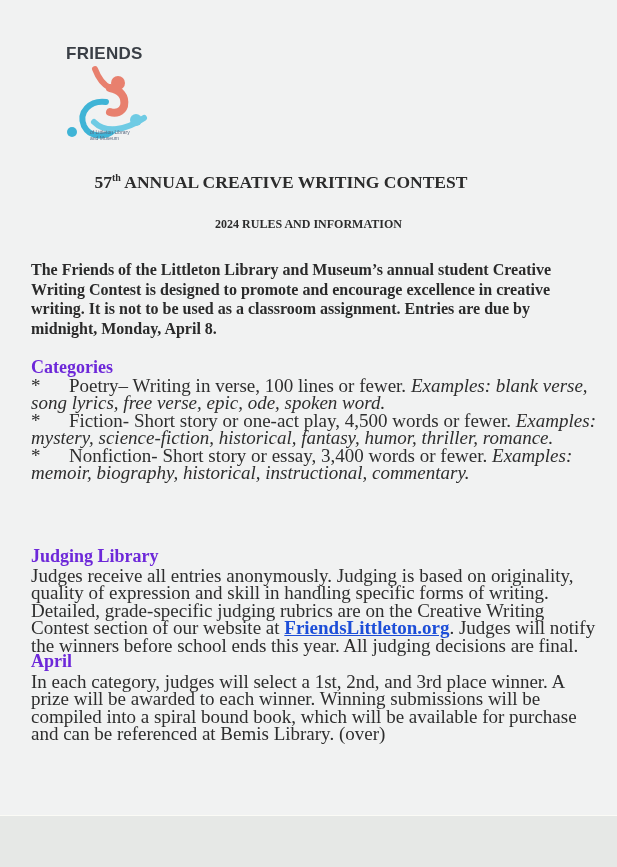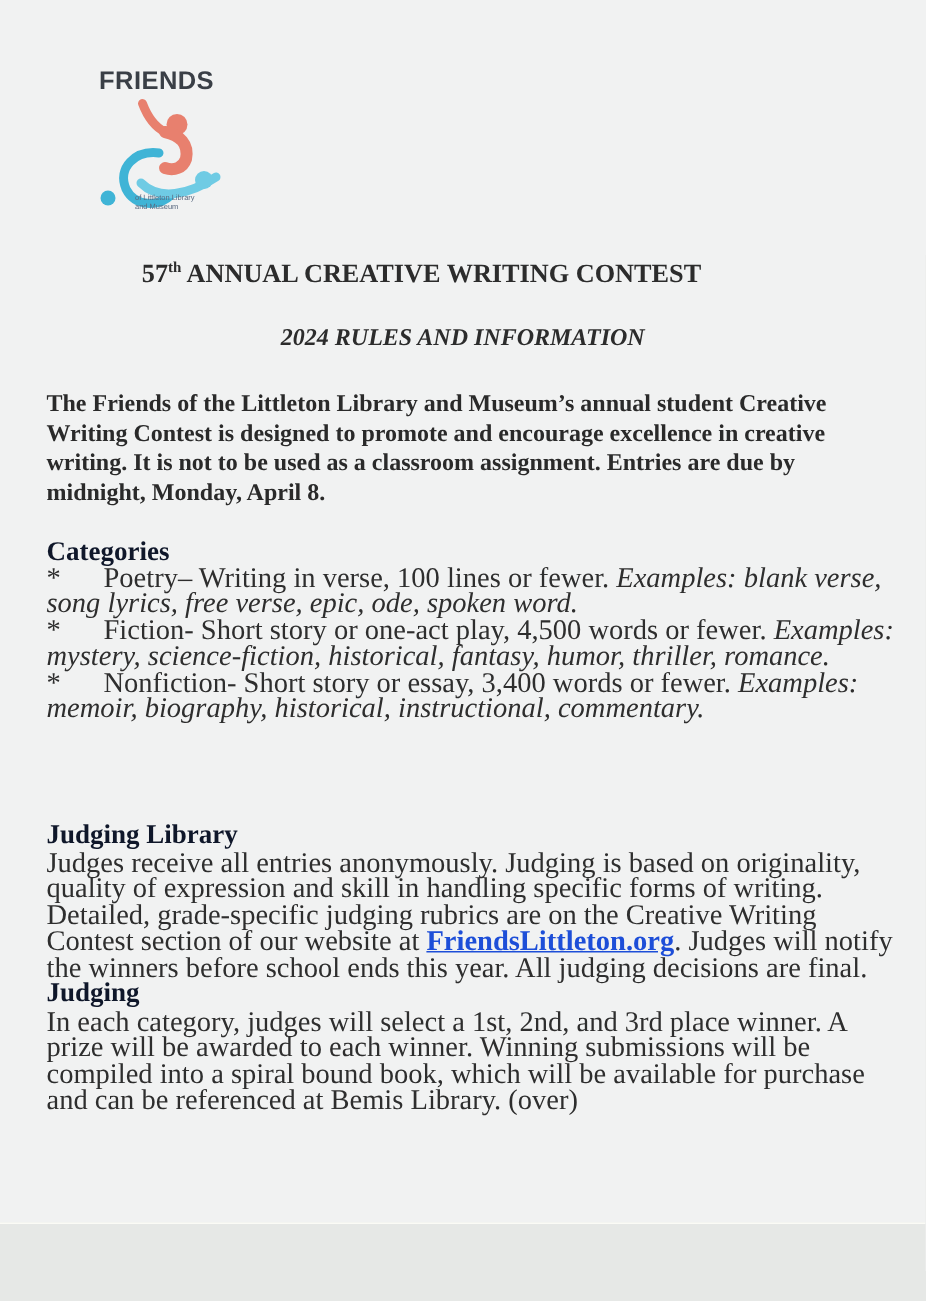--- a/index.html
+++ b/index.html
@@ -31,28 +31,28 @@
     position:absolute; left:28px; top:85px; font-family:"Liberation Sans", sans-serif;
     font-size:5px; line-height:6px; color:#5a6a80; width:60px;
   }
   .title1 {
     position:absolute; left:0; width:562px; top:172px; text-align:center;
     font-weight:bold; font-size:17.5px; color:#2c2c2c;
   }
   .title1 sup { font-size:10px; }
   .title2 {
     position:absolute; left:0; width:617px; top:217px; text-align:center;
-    font-weight:bold; font-size:16px; color:#2c2c2c;font-style:italic;
+    font-weight:bold; font-size:12px; color:#2c2c2c;
   }
   .intro {
     position:absolute; left:31px; top:260px; width:560px;
     font-weight:bold; font-size:16px; line-height:19.5px; color:#2a2a2a;
   }
   .section-h {
-    position:absolute; left:31px; font-weight:bold; font-size:18px; color:#0f172a;
+    position:absolute; left:31px; font-weight:bold; font-size:18px; color:#6d28d9;
   }
   .body-text {
     position:absolute; left:31px; width:565px; font-size:19px; line-height:17.4px; color:#2e2e2e;
   }
   .bullet-star { display:inline-block; width:38px; }
   em { font-style:italic; }
   .link { text-decoration:underline; color:#1d4ed8;font-weight:bold; }
 </style>
 </head>
 <body>
@@ -87,14 +87,14 @@
 <div class="section-h" style="top:357px">Categories</div>
 <div class="body-text" style="top:377px">
   <div><span class="bullet-star">*</span><span>Poetry– Writing in verse, 100 lines or fewer.  </span><em>Examples: blank verse, song lyrics, free verse, epic, ode, spoken word.</em></div>
   <div><span class="bullet-star">*</span><span>Fiction- Short story or one-act play, 4,500 words or fewer.  </span><em>Examples: mystery, science-fiction, historical, fantasy, humor, thriller, romance.</em></div>
   <div><span class="bullet-star">*</span><span>Nonfiction- Short story or essay, 3,400 words or fewer.  </span><em>Examples: memoir, biography, historical, instructional, commentary.</em></div>
 </div>
 
 <div class="section-h" style="top:546px">Judging Library</div>
 <div class="body-text" style="top:567px"><span>Judges receive all entries anonymously.  Judging is based on originality, quality of expression and skill in handling specific forms of writing.  Detailed, grade-specific judging rubrics are on the Creative Writing Contest section of our website at </span><a class="link">FriendsLittleton.org</a><span>.  Judges will notify the winners before school ends this year.  All judging decisions are final.</span></div>
 
-<div class="section-h" style="top:651px">Judging</div>
+<div class="section-h" style="top:651px">April</div>
 <div class="body-text" style="top:673px">In each category, judges will select a 1st, 2nd, and 3rd place winner.  A prize will be awarded to each winner.  Winning submissions will be compiled into a spiral bound book, which will be available for purchase and can be referenced at Bemis Library.   (over)</div>
 
 </body></html>

